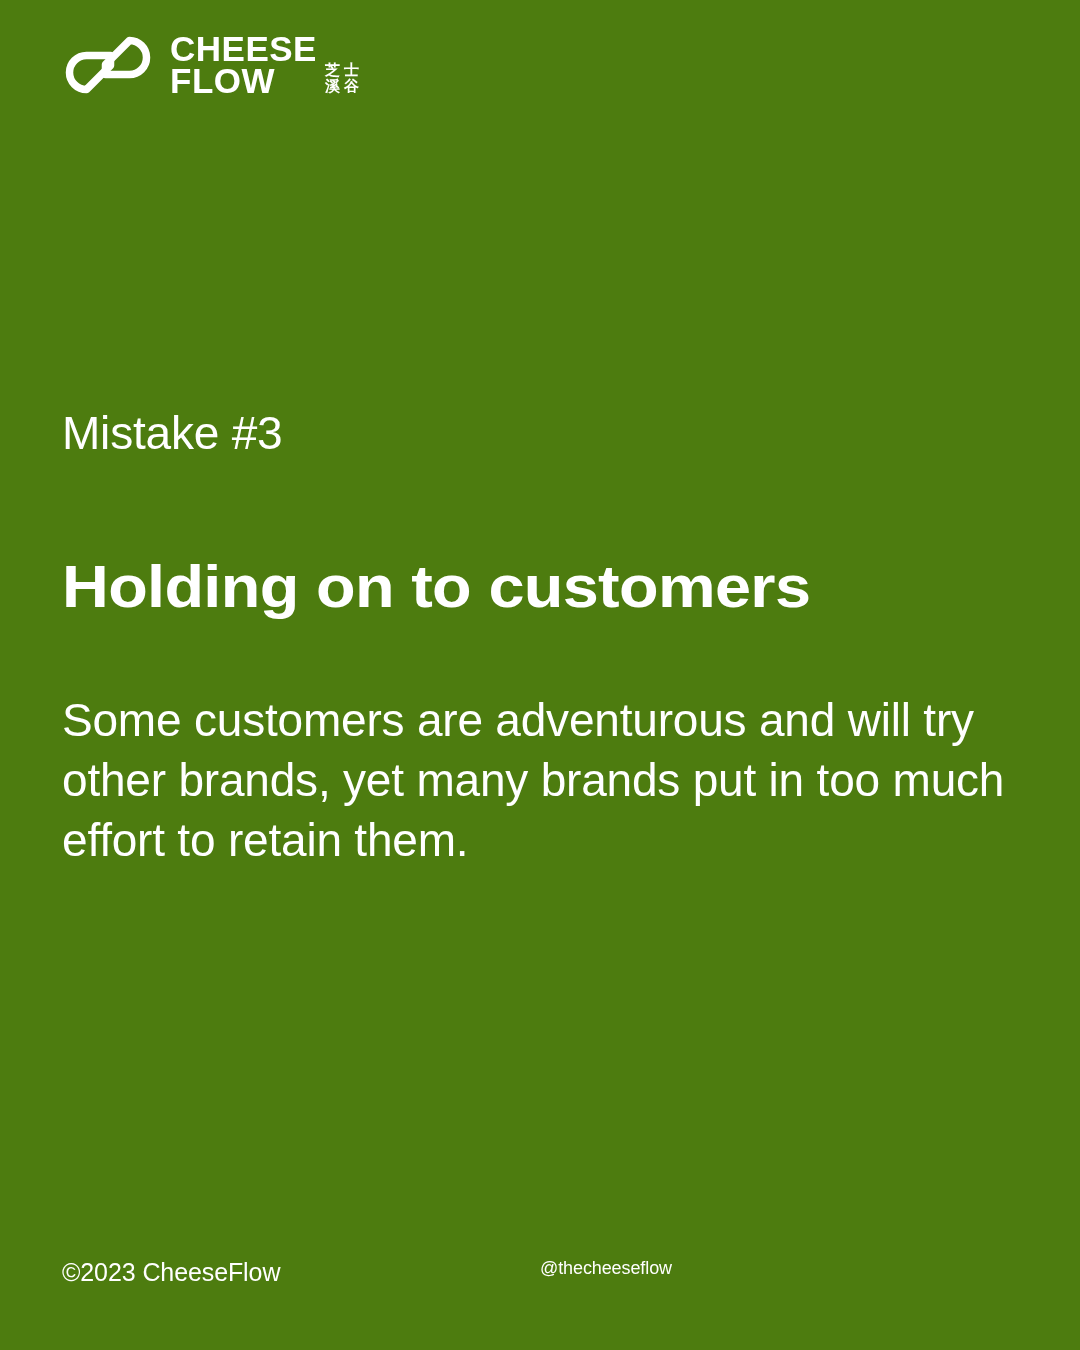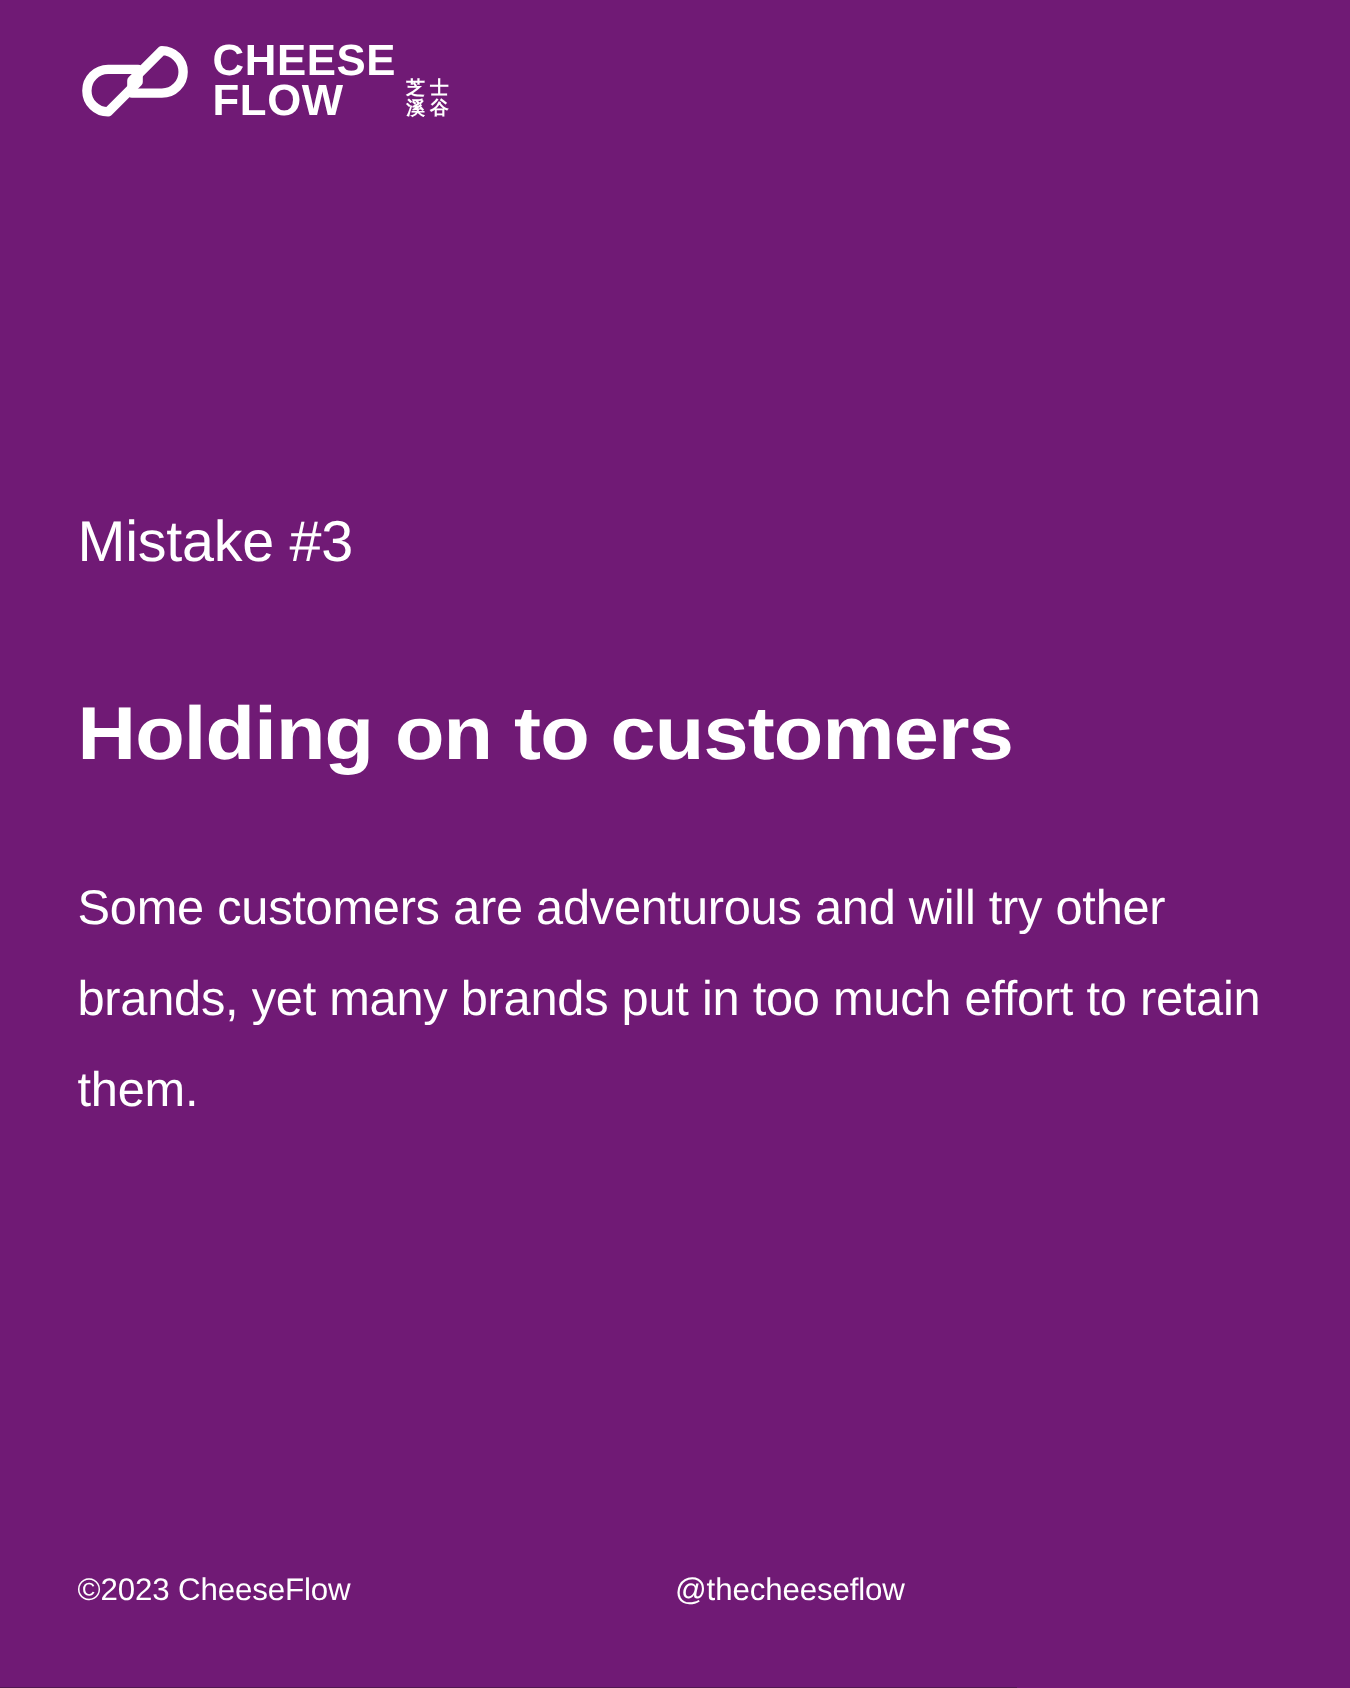--- a/index.html
+++ b/index.html
@@ -11,21 +11,21 @@
     height: 1350px;
     background: #1a1a1a;
     font-family: "Liberation Sans", sans-serif;
     overflow: hidden;
   }
 
   .slide {
     position: relative;
     width: 1080px;
     height: 1350px;
-    background: #701a75;
+    background: #4d7c0f;
     box-sizing: border-box;
   }
 
   
   .brand {
     position: absolute;
     top: 32px;
     left: 60px;
     display: flex;
     align-items: center;
@@ -99,23 +99,23 @@
     line-height: 1.05;
     letter-spacing: -0.6px;
     margin: 96px 0 0 0;
     transform: scaleX(1.08);
     transform-origin: left center;
     white-space: nowrap;
   }
 
   .body-copy {
     color: #ffffff;
-    font-size: 39px;
+    font-size: 46px;
     font-weight: 400;
-    line-height: 73px;
+    line-height: 60px;
     letter-spacing: -0.2px;
     margin: 72px 0 0 0;
     max-width: 950px;
   }
 
   
   .footer {
     position: absolute;
     left: 62px;
     right: 62px;
@@ -133,21 +133,21 @@
     font-weight: 400;
     letter-spacing: -0.1px;
     white-space: nowrap;
   }
 
   .footer-handle {
     position: absolute;
     left: 478px;
     top: 0;
     color: #ffffff;
-    font-size: 25px;
+    font-size: 18px;
     font-weight: 400;
     letter-spacing: -0.1px;
     white-space: nowrap;
   }
 </style>
 </head>
 <body>
 
 <div class="slide">
 

